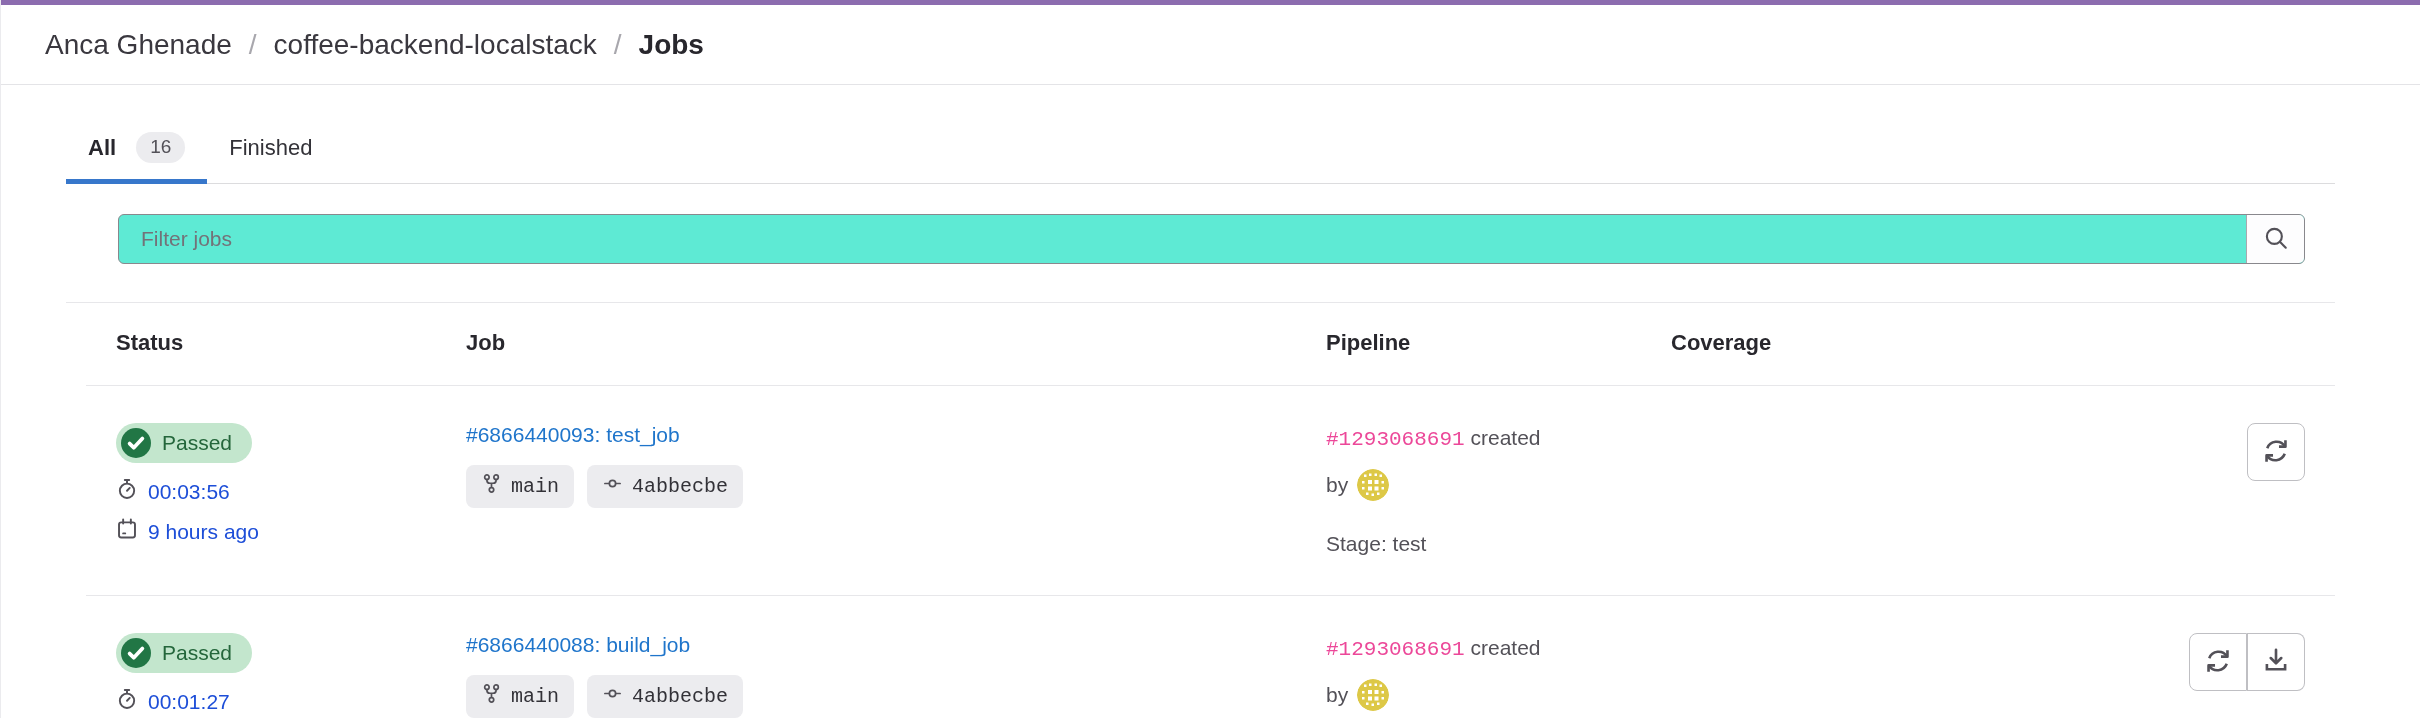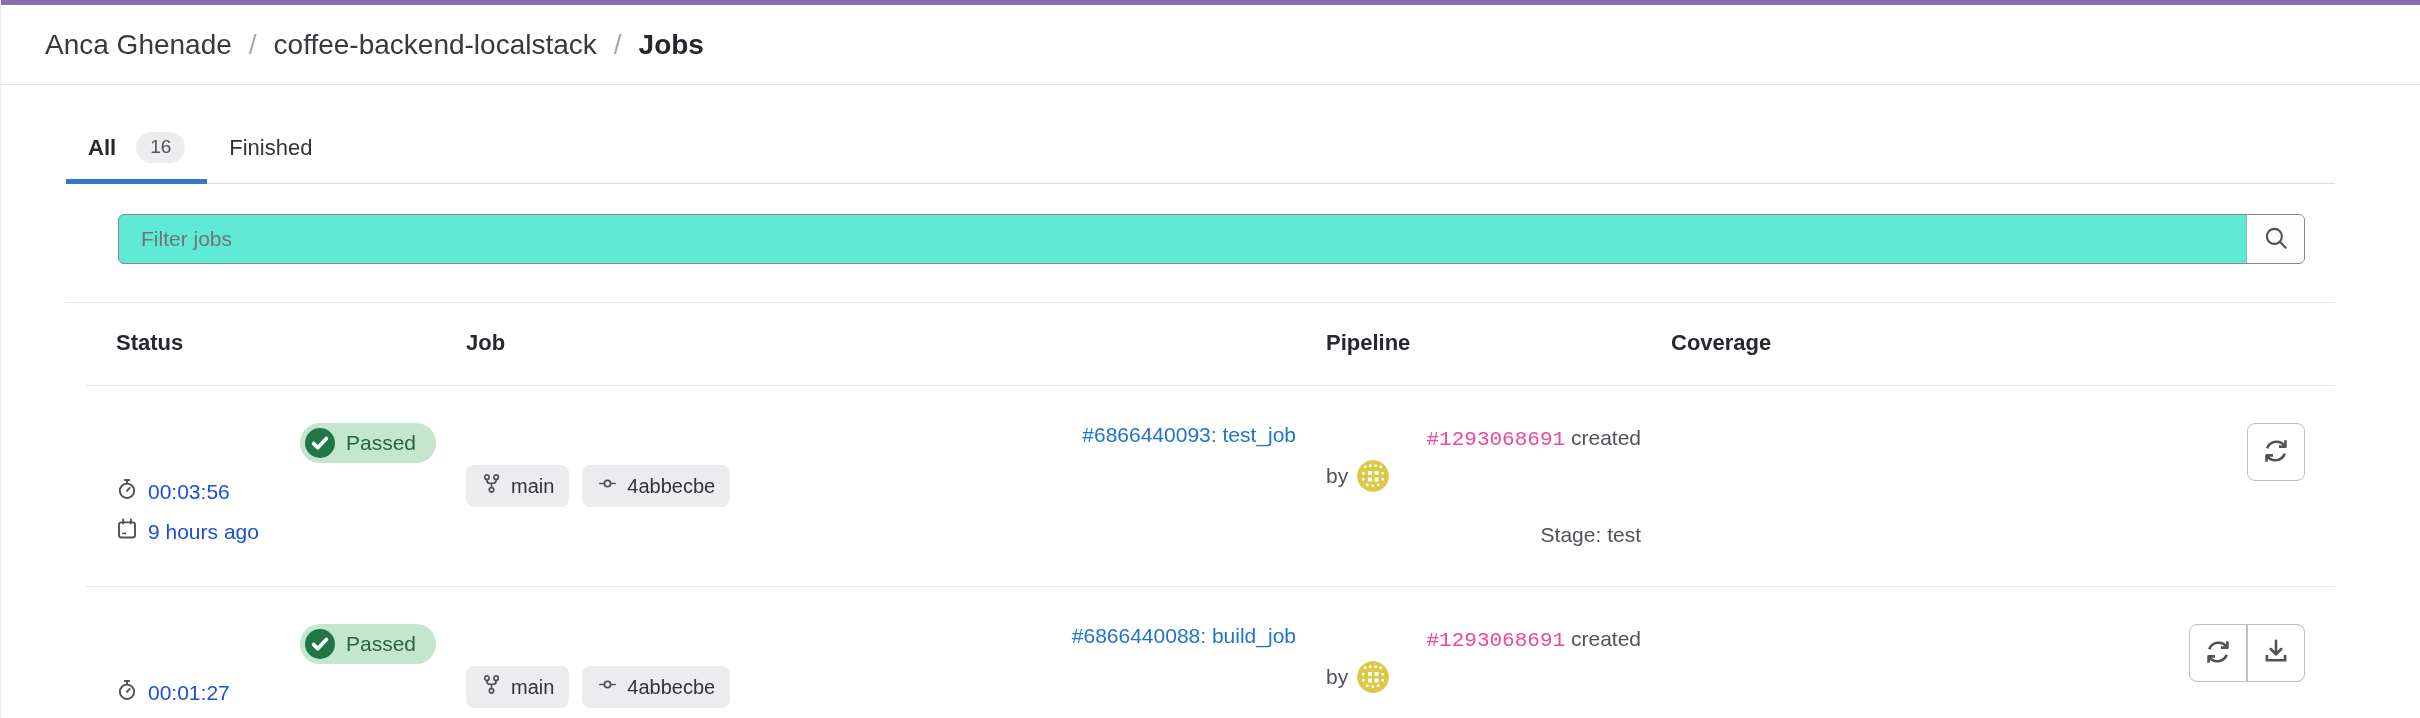--- a/index.html
+++ b/index.html
@@ -70,21 +70,21 @@
     grid-template-columns:350px 860px 345px 350px 1fr;
   }
   .thead {
     padding:27px 0 29px; border-bottom:1px solid #e7e7ea;
     font-size:22px; font-weight:700; color:#28272d;
   }
   .thead > div { padding-left:30px; }
   .trow {
     padding:37px 0 36px; border-bottom:1px solid #e7e7ea; align-items:start;
   }
-  .cell { padding-left:30px; font-size:21px;text-align:right; }
+  .cell { padding-left:30px; font-size:21px; }
 
   
   .status-badge {
     display:inline-flex; align-items:center; gap:11px;
     background:#c3e6cd; color:#24663b; border-radius:22px;
     padding:5px 20px 5px 5px; font-size:21px; line-height:30px; cursor:default;
   }
   .status-badge svg { width:30px; height:30px; display:block; }
   .meta {
     display:flex; align-items:center; gap:10px;
@@ -92,29 +92,29 @@
   }
   .meta:first-of-type { margin-top:15px; }
   .meta svg { width:22px; height:22px; flex:none; }
 
   
   .job-link { color:#1f75cb; text-decoration:none; cursor:pointer; }
   .ref-pills { display:flex; gap:13px; margin-top:18px; }
   .pill {
     display:inline-flex; align-items:center; gap:9px;
     background:#ececef; border-radius:8px; padding:8px 15px;
-    font-family:Liberation Sans, sans-serif; font-size:20px; color:#333238;
+    font-family:Liberation Mono, monospace; font-size:20px; color:#333238;
     cursor:pointer;
   }
   .pill svg { width:21px; height:21px; flex:none; }
 
   
   .pipeline-cell { color:#535158; line-height:30px; }
   .pipeline-link { color:#ec4899; text-decoration:none; cursor:pointer;font-family:Liberation Mono, monospace; }
-  .by-line { display:flex; align-items:center; gap:9px; margin-top:5px; }
+  .by-line { display:flex; align-items:center; gap:9px; margin-top:14px; }
   .avatar { width:32px; height:32px; border-radius:50%; display:block; cursor:pointer; }
   .stage { margin-top:28px; }
 
   
   .actions-cell { display:flex; justify-content:flex-end; padding-right:30px; }
   .btn-group { display:flex; }
   .icon-btn {
     width:58px; height:58px; background:#fff;
     border:1px solid #bfbfc3; border-radius:8px;
     display:flex; align-items:center; justify-content:center; cursor:pointer;

